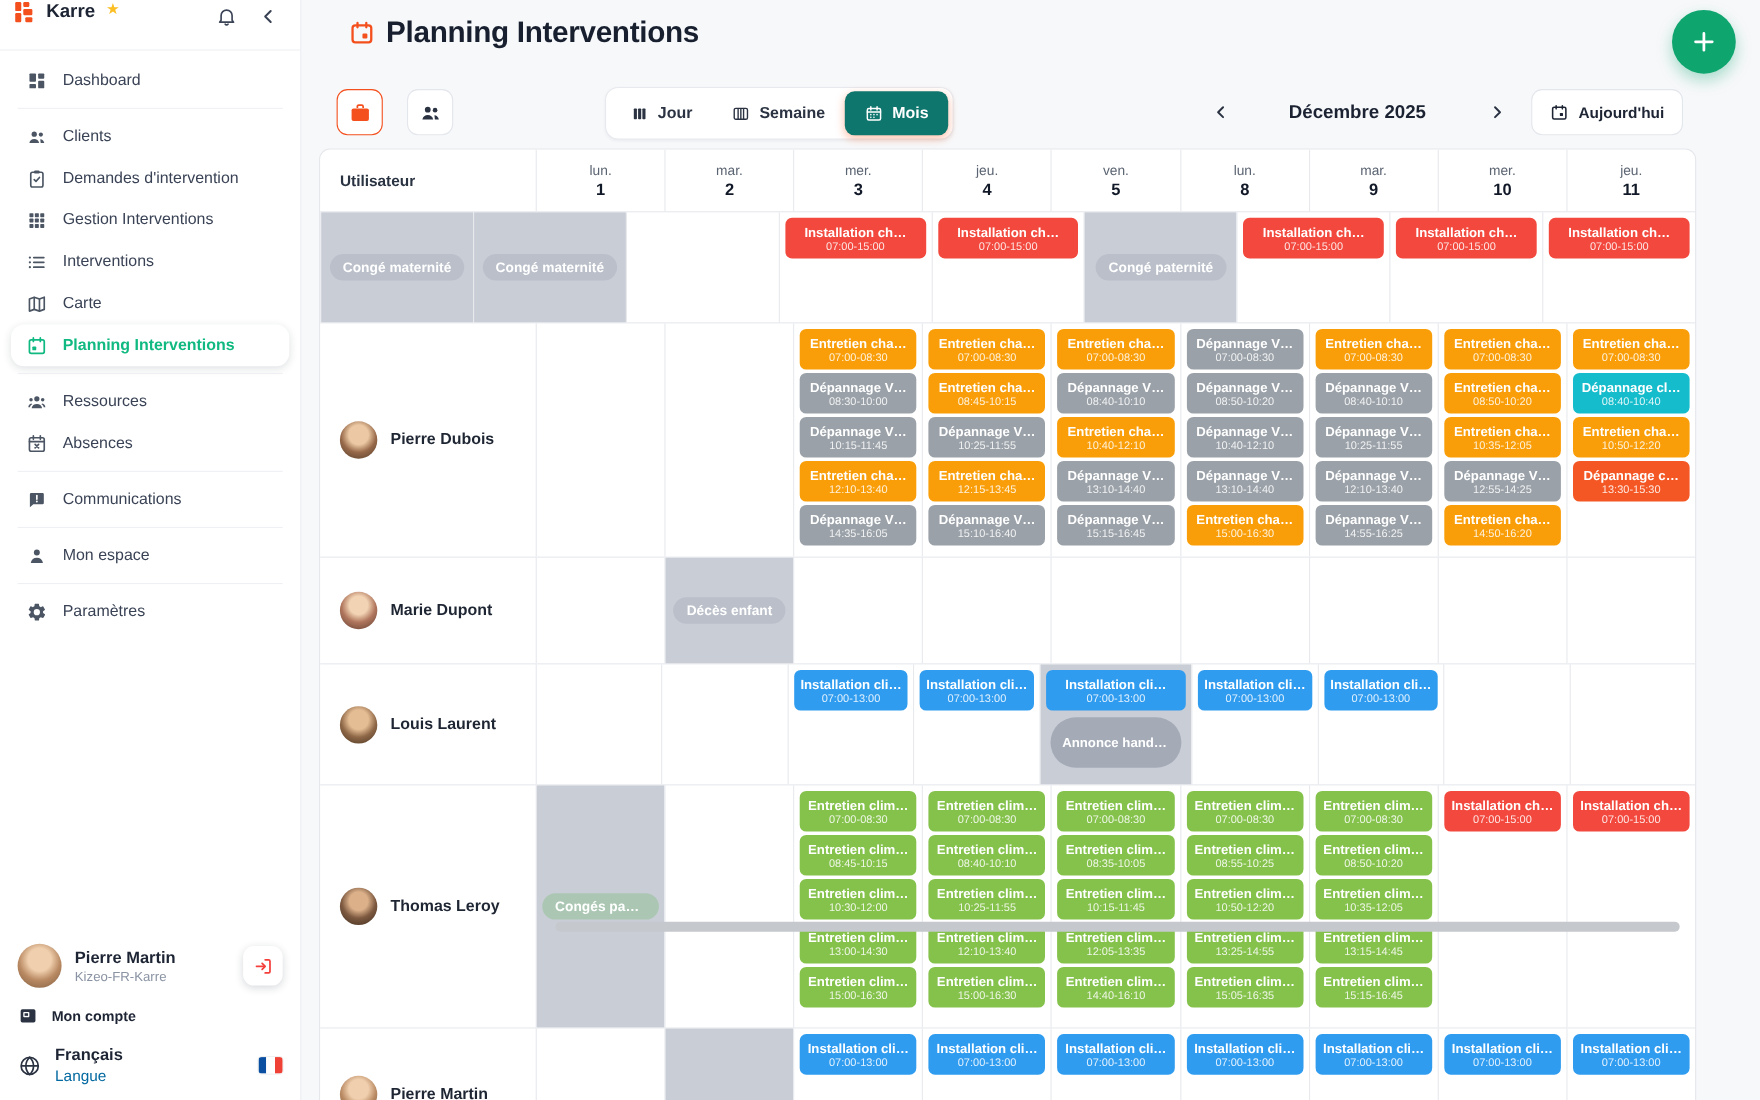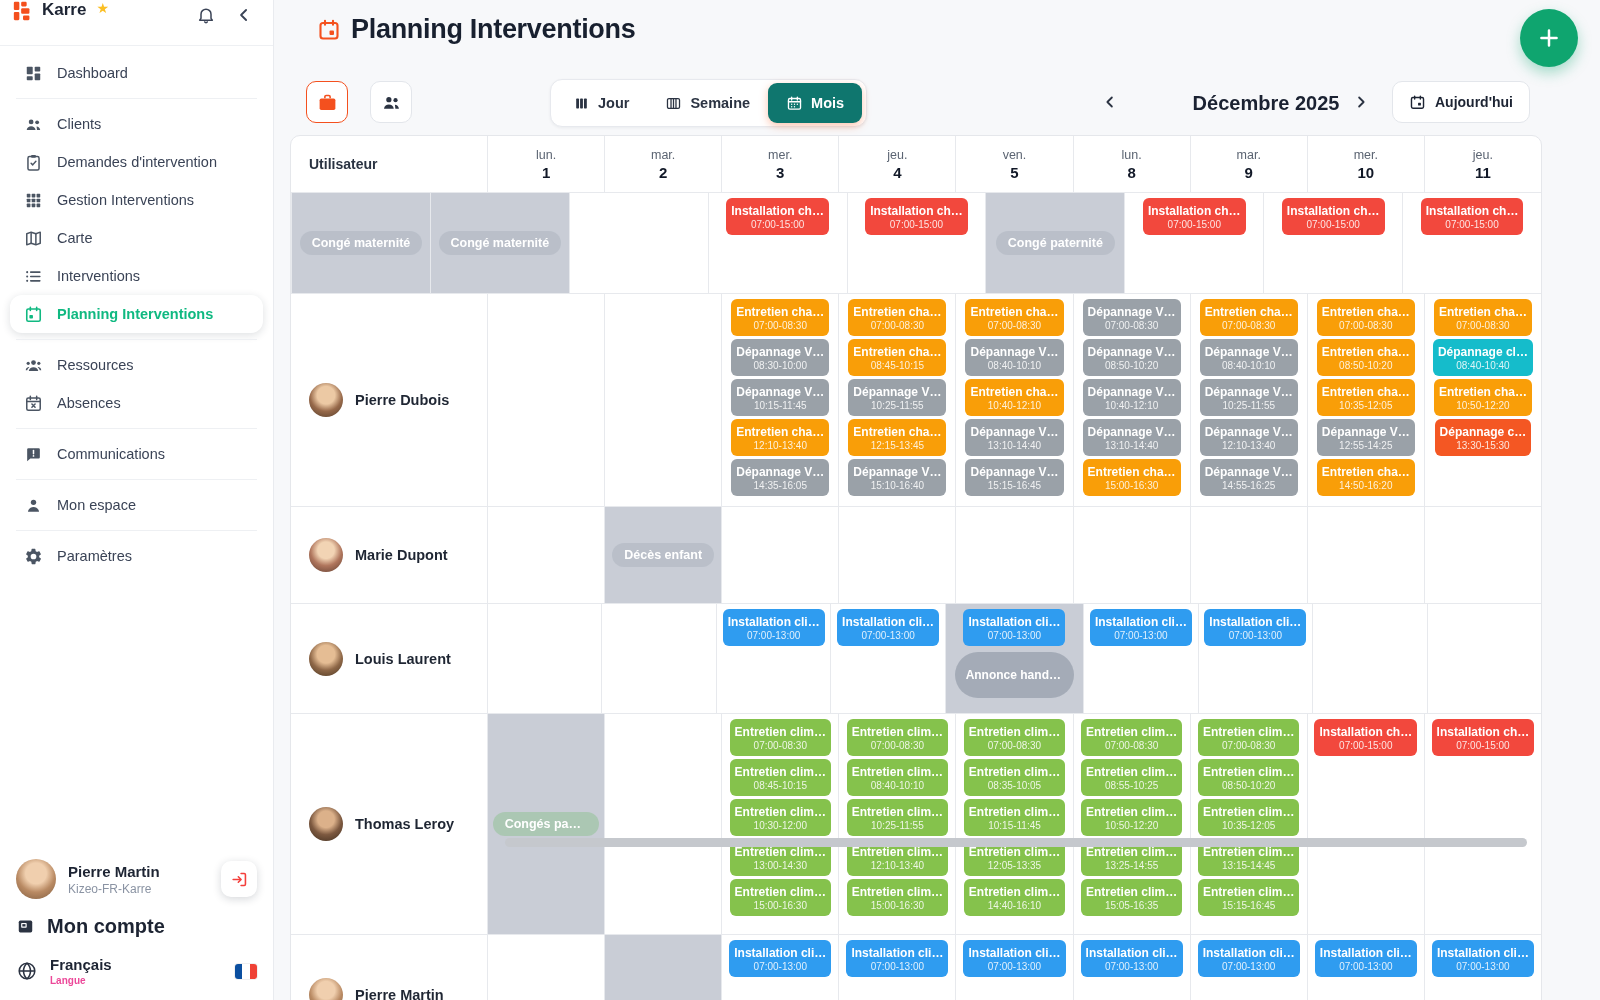--- a/index.html
+++ b/index.html
@@ -23,26 +23,26 @@
   .menu-divider { height:1px; background:#eef0f3; margin:6px 6px; }
 
   .sidebar-bottom { position:absolute; left:0; bottom:0; width:100%; padding:10px 16px 14px 16px; }
   .userline { display:flex; align-items:center; gap:12px; }
   .avatar { width:40px; height:40px; border-radius:50%; background:radial-gradient(circle at 50% 36%, #f0cfae 0 32%, #b98a63 58%, #7d5b3f 100%); flex:none; }
   .user-meta { flex:1; }
   .user-name { font-size:15px; font-weight:700; color:#1d2433; }
   .user-org  { font-size:12px; color:#8a93a3; margin-top:2px; }
   .logout-btn { width:36px; height:36px; border-radius:10px; background:#fff; box-shadow:0 2px 8px rgba(22,34,51,.18); border:none; color:#f43f3b; display:flex; align-items:center; justify-content:center; cursor:pointer; }
   .logout-btn svg { width:19px; height:19px; }
-  .account-line { display:flex; align-items:center; gap:12px; margin:16px 0 0 0; font-size:20px; font-weight:600; color:#1d2433; cursor:pointer; }
+  .account-line { display:flex; align-items:center; gap:12px; margin:16px 0 0 0; font-size:13px; font-weight:600; color:#1d2433; cursor:pointer; }
   .account-line svg { width:19px; height:19px; color:#2b3342; }
   .lang-line { display:flex; align-items:center; gap:12px; margin-top:18px; cursor:pointer; }
   .lang-line svg { width:22px; height:22px; color:#2b3342; }
   .lang-label { font-size:15px; font-weight:600; color:#1d2433; }
-  .lang-sub { font-size:10px; color:#ec4899; margin-top:2px;font-weight:bold; }
+  .lang-sub { font-size:14px; color:#0369a1; margin-top:2px; }
   .flagspace { flex:1; }
   .flag { width:22px; height:15px; border-radius:3px; overflow:hidden; display:flex; box-shadow:0 0 0 1px rgba(0,0,0,.06); }
   .flag i { flex:1; } .flag .b{background:#0b4fa0;} .flag .w{background:#fff;} .flag .r{background:#ef4135;}
 
   
   .main { position:absolute; left:274px; top:0; right:0; height:1000px; }
   .page-head { position:absolute; left:43px; top:14px; display:flex; align-items:center; gap:10px; }
   .page-head svg { width:24px; height:24px; color:#f4501e; }
   .page-title { font-size:27px; font-weight:800; color:#18202f; letter-spacing:-.3px; }
   .fab { position:absolute; right:22px; top:9px; width:58px; height:58px; border-radius:50%; background:#0fa56f; border:none; color:#fff; display:flex; align-items:center; justify-content:center; box-shadow:0 6px 14px rgba(15,165,111,.35); cursor:pointer; z-index:9; }
@@ -56,41 +56,41 @@
 
   .segmented { position:absolute; left:276px; top:-2px; height:48px; display:flex; align-items:center; background:#fff; border:1px solid #e7e9ee; border-radius:12px; padding:4px; box-shadow:0 1px 3px rgba(22,34,51,.06); }
   .seg-item { height:40px; display:flex; align-items:center; gap:8px; padding:0 18px; border-radius:9px; font-size:14.5px; font-weight:600; color:#2b3342; cursor:pointer; background:transparent; border:none; }
   .seg-item svg { width:17px; height:17px; }
   .seg-item.active { background:#0f766e; color:#fff; box-shadow:0 3px 8px rgba(248,90,25,.35); }
 
   .monthnav-prev { position:absolute; left:822px; top:7px; }
   .monthnav-next { position:absolute; left:1073px; top:7px; }
   .nav-chev { width:28px; height:28px; border:none; background:transparent; color:#2b3342; cursor:pointer; display:flex; align-items:center; justify-content:center; }
   .nav-chev svg { width:18px; height:18px; }
-  .month-label { position:absolute; left:892px; top:11px; width:200px; text-align:center; font-size:20px; font-weight:700; color:#1b2232; }
+  .month-label { position:absolute; left:860px; top:11px; width:200px; text-align:center; font-size:17px; font-weight:700; color:#1b2232; }
   .today-btn { position:absolute; left:1118px; top:0; height:42px; display:flex; align-items:center; gap:9px; padding:0 16px; background:#fff; border:1px solid #e3e6eb; border-radius:10px; font-size:14px; font-weight:600; color:#1d2433; cursor:pointer; }
   .today-btn svg { width:17px; height:17px; }
 
   
   .grid-card { position:absolute; left:16px; top:135px; width:1252px; height:900px; background:#fff; border:1px solid #e5e7eb; border-radius:10px 10px 0 0; overflow:hidden; }
   .grid-header { display:flex; height:56px; }
   .uhead { width:196px; flex:none; display:flex; align-items:center; padding-left:18px; font-size:14px; font-weight:700; color:#2a3342; }
   .dhead { flex:1 1 0; border-left:1px solid #e7e9ed; display:flex; flex-direction:column; align-items:center; justify-content:center; gap:2px; cursor:pointer; }
   .dhead .dow { font-size:12.5px; color:#5b6472; }
   .dhead .num { font-size:15px; font-weight:700; color:#111827; }
 
   .grid-row { display:flex; border-top:1px solid #e7e9ed; }
   .ucell { width:196px; flex:none; display:flex; align-items:center; gap:12px; padding-left:18px; }
   .ucell .avatar { width:34px; height:34px; }
   .uname { font-size:14.5px; font-weight:600; color:#1f2633; }
   .cell { flex:1 1 0; border-left:1px solid #e7e9ed; position:relative; cursor:pointer; }
   .abs-block { position:absolute; inset:0; background:#c9cdd6; display:flex; align-items:center; justify-content:center; }
   .abs-pill { background:rgba(173,180,192,.55); color:#fff; font-size:12.5px; font-weight:700; padding:5px 12px; border-radius:999px; white-space:nowrap; max-width:92%; overflow:hidden; text-overflow:ellipsis; }
   .abs-pill.greenish { background:rgba(164,198,170,.8); }
-  .evs { position:relative; display:flex; flex-direction:column; gap:3px; padding:5px 5px; z-index:1;align-items:center; }
+  .evs { position:relative; display:flex; flex-direction:column; gap:3px; padding:5px 5px; z-index:1; }
   .ev { height:37px; flex:none; border-radius:6px; display:flex; flex-direction:column; align-items:center; justify-content:center; padding:2px 5px; overflow:hidden; cursor:pointer; }
   .ev-title { font-size:12px; font-weight:700; color:#fff; white-space:nowrap; max-width:100%; overflow:hidden; }
   .ev-time { font-size:10px; color:rgba(255,255,255,.85); margin-top:1px; white-space:nowrap; }
   .note-pill { align-self:center; margin-top:3px; background:rgba(160,167,180,.9); color:#fff; font-size:12px; font-weight:700; padding:16px 11px; border-radius:999px; white-space:nowrap; max-width:94%; overflow:hidden; text-overflow:ellipsis; }
 
   .hscroll-thumb { position:absolute; left:231px; top:838px; width:1022px; height:9px; border-radius:5px; background:#c5c8cd; z-index:8; cursor:pointer; }
 </style>
 </head>
 <body>
 
@@ -158,32 +158,32 @@
             <rect x="9.7" y="9.7" width="4.6" height="4.6" rx=".8"></rect>
             <rect x="15.9" y="9.7" width="4.6" height="4.6" rx=".8"></rect>
             <rect x="3.5" y="15.9" width="4.6" height="4.6" rx=".8"></rect>
             <rect x="9.7" y="15.9" width="4.6" height="4.6" rx=".8"></rect>
             <rect x="15.9" y="15.9" width="4.6" height="4.6" rx=".8"></rect>
           </g>
         </svg>
         <span>Gestion Interventions</span>
       </div>
       <div class="menu-item">
+        <svg viewBox="0 0 24 24" fill="none" stroke="currentColor" stroke-width="2" stroke-linecap="round">
+          <path d="M4 6.5h.01M4 12h.01M4 17.5h.01" stroke-width="2.6"></path>
+          <path d="M8.5 6.5H20M8.5 12H20M8.5 17.5H20"></path>
+        </svg>
+        <span>Interventions</span>
+      </div>
+      <div class="menu-item">
         <svg viewBox="0 0 24 24" fill="none" stroke="currentColor" stroke-width="1.9" stroke-linejoin="round">
           <path d="M9 4 3.5 6v14L9 18l6 2 5.5-2V4L15 6 9 4z"></path>
           <path d="M9 4v14M15 6v14"></path>
         </svg>
         <span>Carte</span>
-      </div>
-      <div class="menu-item">
-        <svg viewBox="0 0 24 24" fill="none" stroke="currentColor" stroke-width="2" stroke-linecap="round">
-          <path d="M4 6.5h.01M4 12h.01M4 17.5h.01" stroke-width="2.6"></path>
-          <path d="M8.5 6.5H20M8.5 12H20M8.5 17.5H20"></path>
-        </svg>
-        <span>Interventions</span>
       </div>
       <div class="menu-item active">
         <svg viewBox="0 0 24 24" fill="none" stroke="currentColor" stroke-width="2" stroke-linecap="round">
           <rect x="3.5" y="5" width="17" height="15.5" rx="2"></rect>
           <path d="M8 2.8v4M16 2.8v4"></path>
           <rect x="6.8" y="12.5" width="4.5" height="4.5" rx="1" fill="currentColor" stroke="none"></rect>
         </svg>
         <span>Planning Interventions</span>
       </div>
       <div class="menu-divider"></div>

